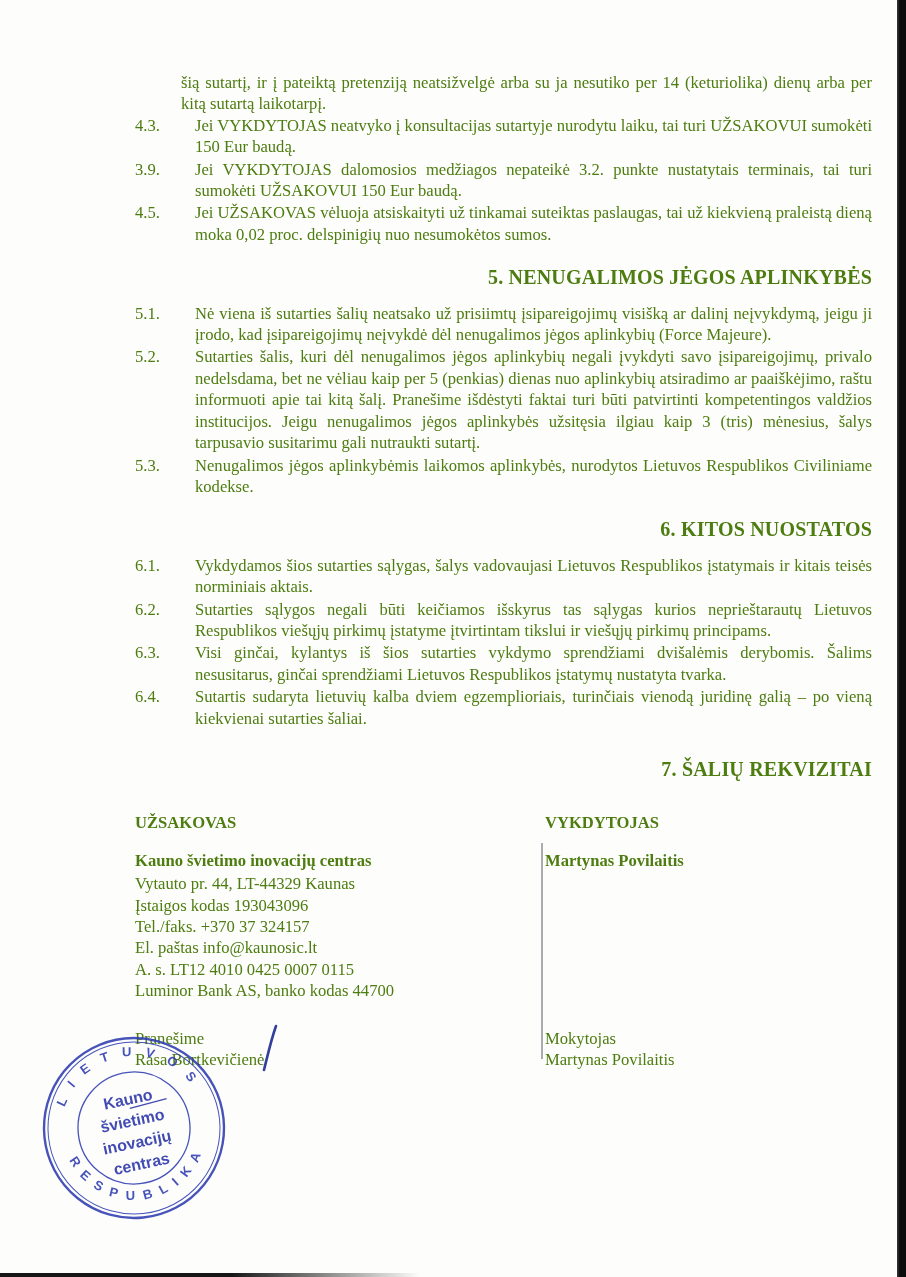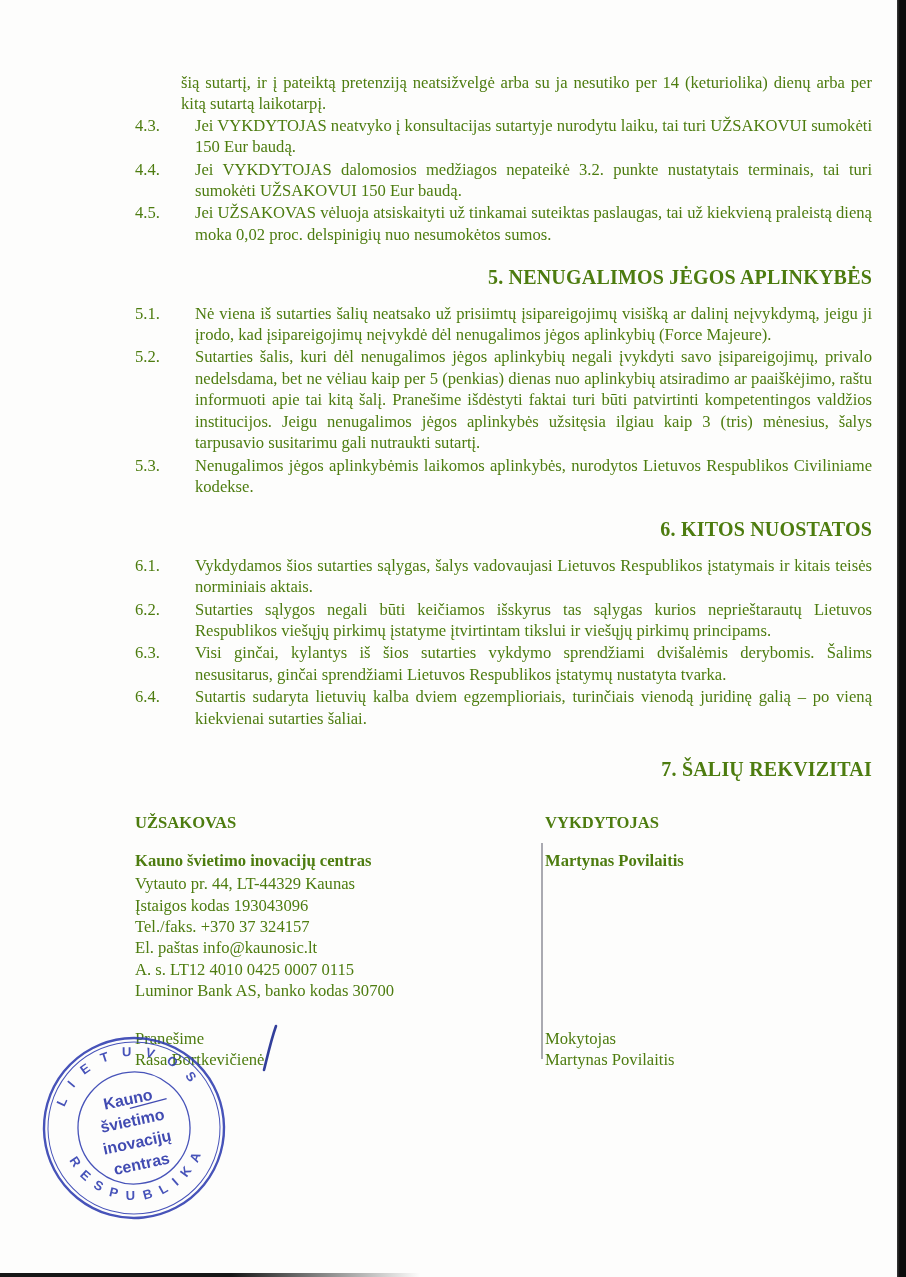--- a/index.html
+++ b/index.html
@@ -44,21 +44,21 @@
 <div class="page">
   <div class="content">
 
     <p class="hang">šią sutartį, ir į pateiktą pretenziją neatsižvelgė arba su ja nesutiko per 14 (keturiolika) dienų arba per kitą sutartą laikotarpį.</p>
 
     <div class="clause">
       <span class="clause-num">4.3.</span>
       <div class="clause-text">Jei VYKDYTOJAS neatvyko į konsultacijas sutartyje nurodytu laiku, tai turi UŽSAKOVUI sumokėti 150 Eur baudą.</div>
     </div>
     <div class="clause">
-      <span class="clause-num">4.4.</span>
+      <span class="clause-num">3.9.</span>
       <div class="clause-text">Jei VYKDYTOJAS dalomosios medžiagos nepateikė 3.2. punkte nustatytais terminais, tai turi sumokėti UŽSAKOVUI 150 Eur baudą.</div>
     </div>
     <div class="clause">
       <span class="clause-num">4.5.</span>
       <div class="clause-text">Jei UŽSAKOVAS vėluoja atsiskaityti už tinkamai suteiktas paslaugas, tai už kiekvieną praleistą dieną moka 0,02 proc. delspinigių nuo nesumokėtos sumos.</div>
     </div>
 
     <h2 class="sec">5. NENUGALIMOS JĖGOS APLINKYBĖS</h2>
 
     <div class="clause">
@@ -101,21 +101,21 @@
 
       <div class="req-name">Kauno švietimo inovacijų centras</div>
       <div class="req-name">Martynas Povilaitis</div>
 
       <div class="req-addr">
         <div>Vytauto pr. 44, LT-44329 Kaunas</div>
         <div>Įstaigos kodas 193043096</div>
         <div>Tel./faks. +370 37 324157</div>
         <div>El. paštas info@kaunosic.lt</div>
         <div>A. s. LT12 4010 0425 0007 0115</div>
-        <div>Luminor Bank AS, banko kodas 30700</div>
+        <div>Luminor Bank AS, banko kodas 44700</div>
       </div>
       <div></div>
 
       <div class="req-role">Pranešime</div>
       <div class="req-role">Mokytojas</div>
 
       <div class="req-person">Rasa Bortkevičienė</div>
       <div class="req-person">Martynas Povilaitis</div>
     </div>
   </div>

